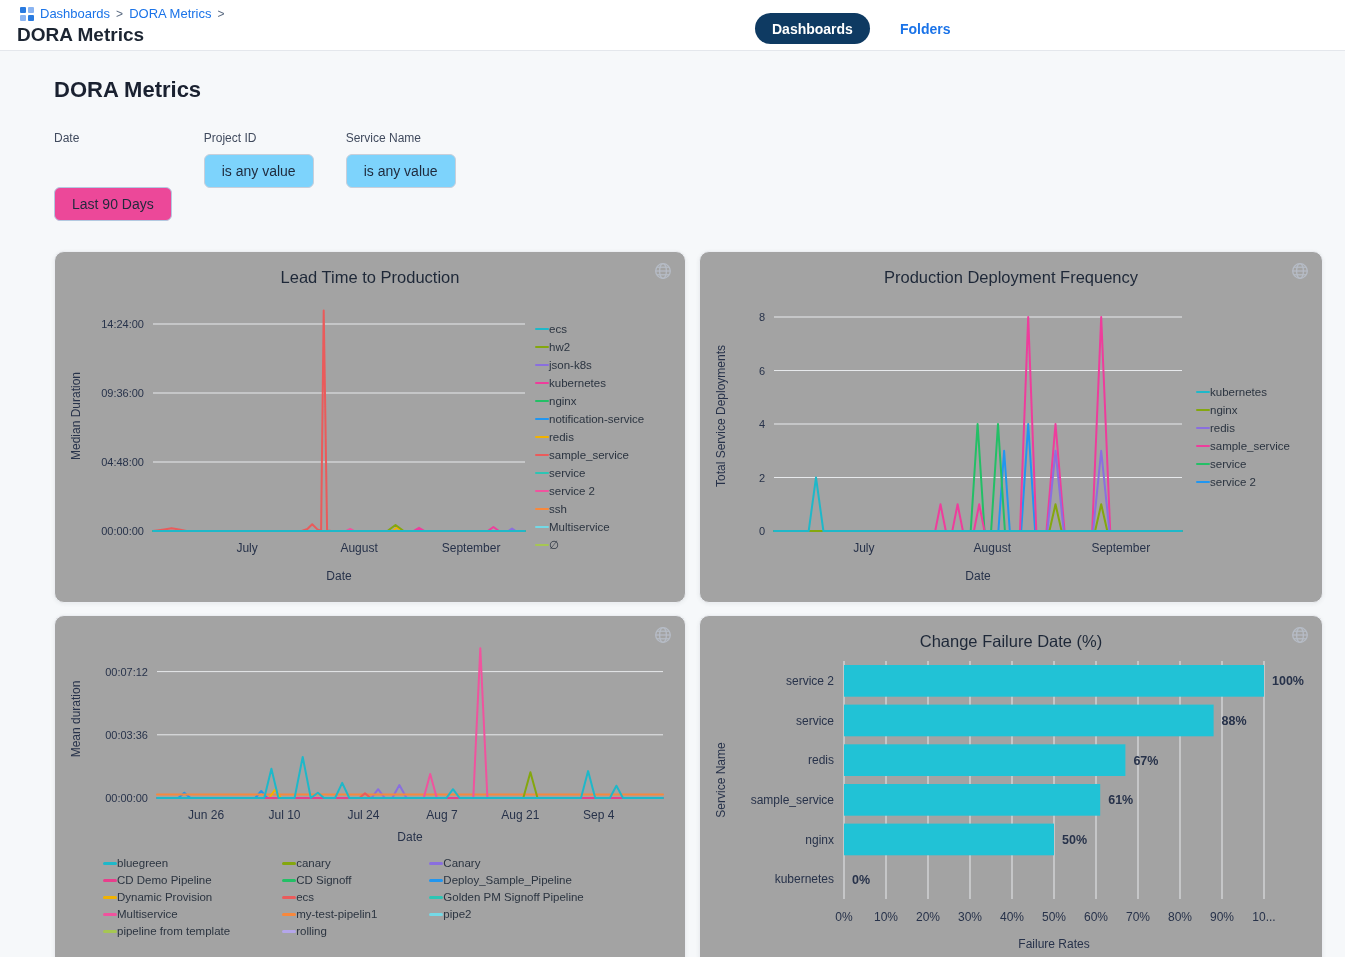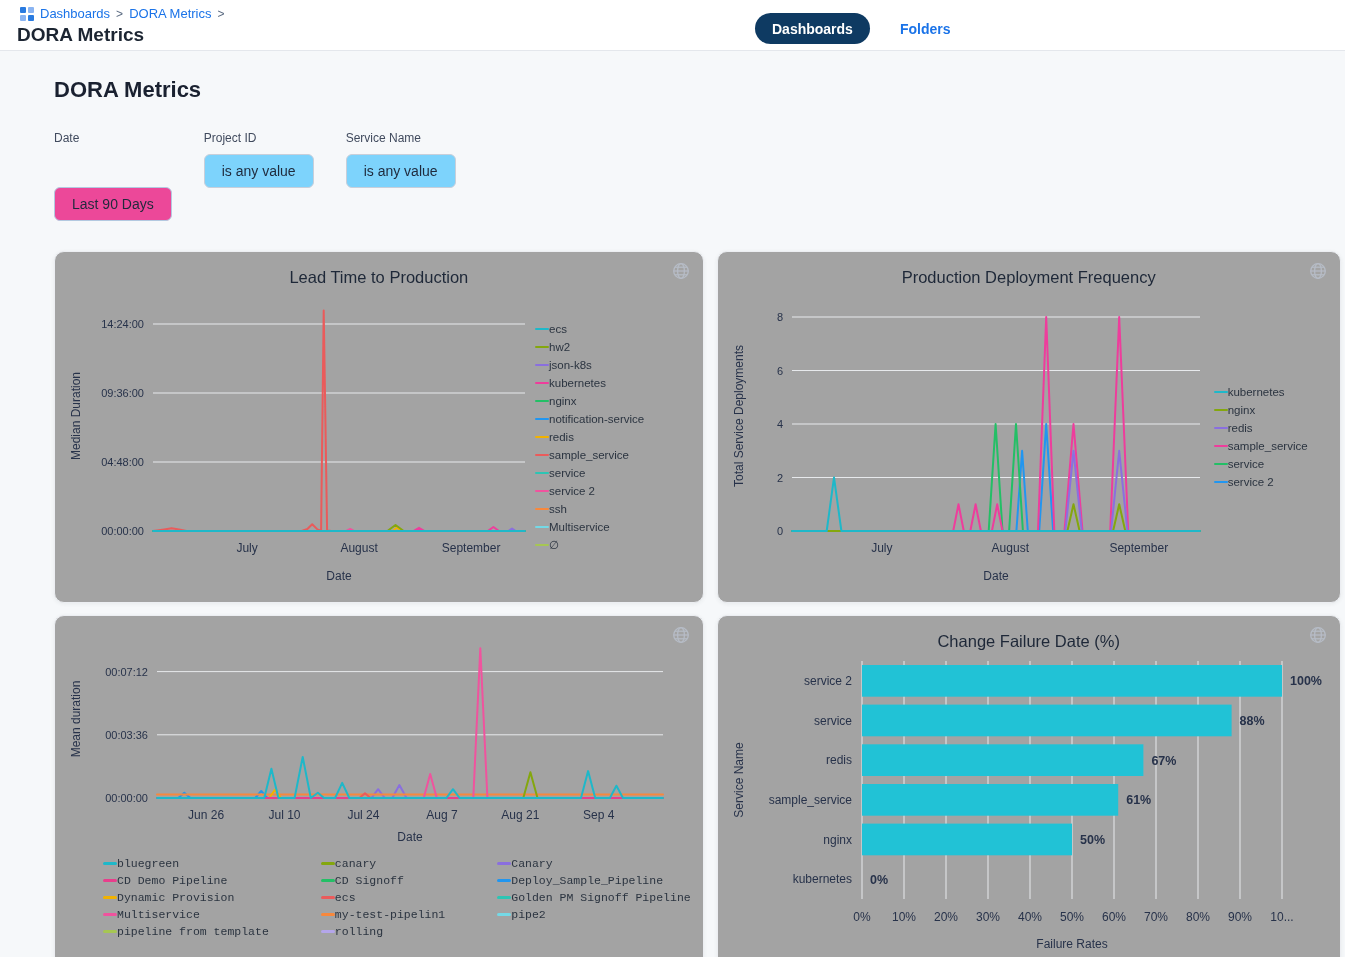--- a/index.html
+++ b/index.html
@@ -31,21 +31,21 @@
 
   .chart-row { display:flex; align-items:center; }
   svg text { font-family:"Liberation Sans", sans-serif; fill:#27324a; }
   text.tick { font-size:11px; }
   text.tick.x { font-size:12px; }
   text.axis-label { font-size:12px; }
   text.bar-value { font-size:12.5px; font-weight:700; }
   text.cat { font-size:12px; }
 
   .legend-col { display:flex; flex-direction:column; gap:3px; margin-left:6px; }
-  .legend-grid { display:grid; grid-auto-flow:column; grid-template-rows:repeat(5,auto); column-gap:52px; row-gap:2px; justify-content:start; padding:4px 0 0 36px;font-family:Liberation Mono, monospace; }
+  .legend-grid { display:grid; grid-auto-flow:column; grid-template-rows:repeat(5,auto); column-gap:52px; row-gap:2px; justify-content:start; padding:4px 0 0 36px; }
   .legend-item { display:flex; align-items:center; gap:0; font-size:11.5px; color:#2b3440; cursor:pointer; white-space:nowrap; line-height:15px; }
   .legend-swatch { width:14px; height:2.6px; border-radius:2px; flex:none; }
 </style>
 </head>
 <body>
 
 <header class="topbar">
   <div class="breadcrumb">
     <svg width="14" height="14" viewBox="0 0 14 14">
       <rect x="0" y="0" width="6" height="6" rx="1" fill="#2a7be0"></rect>

